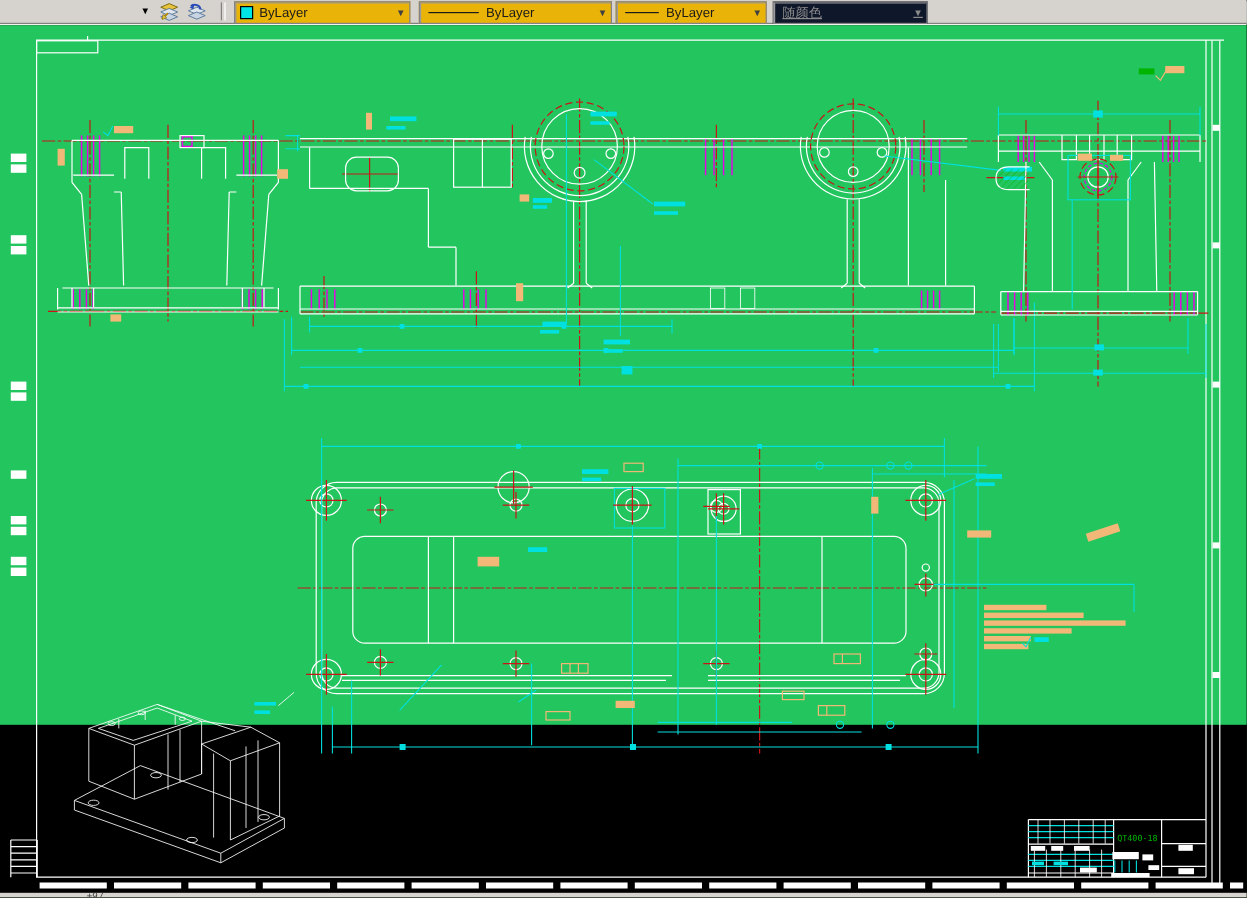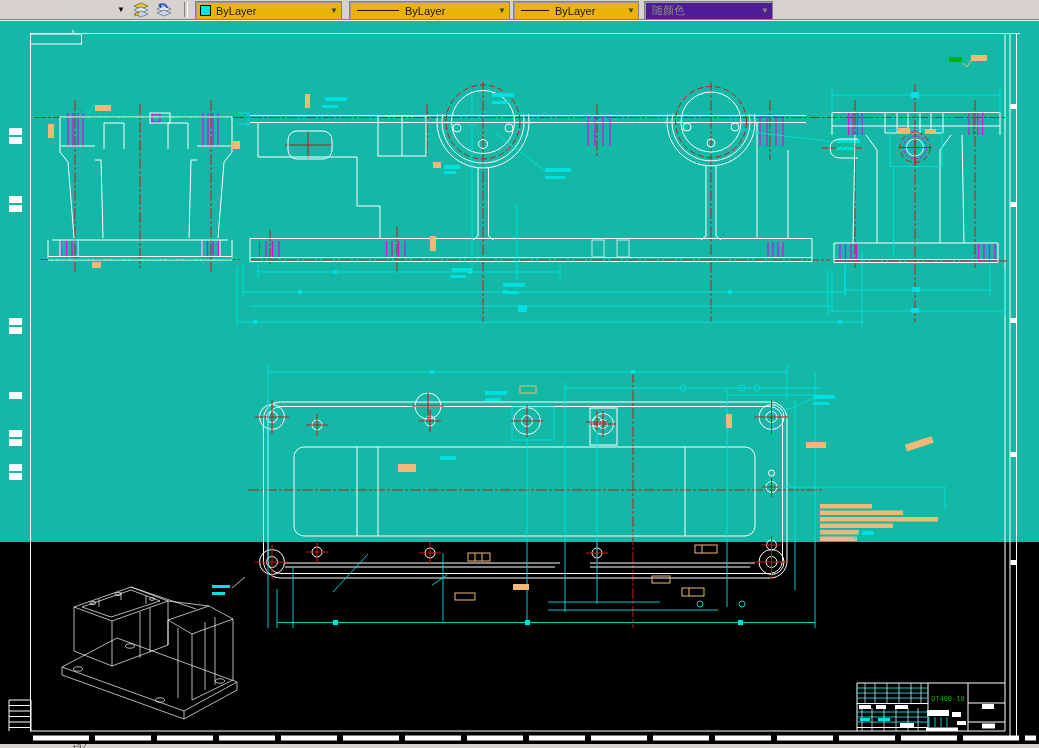--- a/index.html
+++ b/index.html
@@ -7,24 +7,24 @@
   
   #toolbar{position:absolute;left:0;top:0;width:1039px;height:19px;background:#d6d3ce;border-bottom:1px solid #808080;box-shadow:0 1px 0 #f4f2ee;}
   .tb-item{position:absolute;top:1px;height:17px;display:flex;align-items:center;}
   .ovf{width:14px;justify-content:center;color:#000;font-size:8px;cursor:default;}
   .tbtn{width:20px;justify-content:center;}
   .sep{width:2px;height:15px;top:2px;border-left:1px solid #808080;border-right:1px solid #fff;}
   .combo{background:#eab308;border:1px solid #848284;box-shadow:inset 1px 1px 0 #9a9a9a;display:flex;align-items:center;font-size:11px;color:#1a1a1a;}
   .combo .arr{margin-left:auto;margin-right:3px;font-size:8px;color:#404040;}
   .combo .swatch{width:9px;height:9px;background:#00e5e5;border:1px solid #000;margin:0 5px 0 4px;}
   .combo .lineglyph{height:1px;background:#1a1a1a;margin:0 6px 0 7px;}
-  .combo.disabled{background:#4c1d95;color:#8a8a8a;}
+  .combo.disabled{background:#0f172a;color:#8a8a8a;text-decoration:underline;}
   .combo.disabled .arr{color:#8a8a8a;}
   
-  #canvas{position:absolute;left:0;top:21px;width:1039px;height:521px;background:#14b8a6;}
+  #canvas{position:absolute;left:0;top:21px;width:1039px;height:583px;background:#22c55e;}
   
   #bottomstrip{position:absolute;left:0;top:744px;width:1039px;height:4px;background:#d6d3ce;overflow:hidden;}
   #bottomstrip span{position:absolute;left:72px;top:-2px;font-size:8px;color:#3a3a3a;font-style:italic;}
   
   .sw{stroke:#fff;fill:none;stroke-width:1}
   .sw2{stroke:#fff;fill:none;stroke-width:.7}
   .sr{stroke:#c81616;fill:none;stroke-width:1}
   .srd{stroke:#c81616;fill:none;stroke-width:1;stroke-dasharray:11 2 3 2}
   .srd2{stroke:#c81616;fill:none;stroke-width:1;stroke-dasharray:6 3}
   .sc{stroke:#00e0e0;fill:none;stroke-width:.9}

